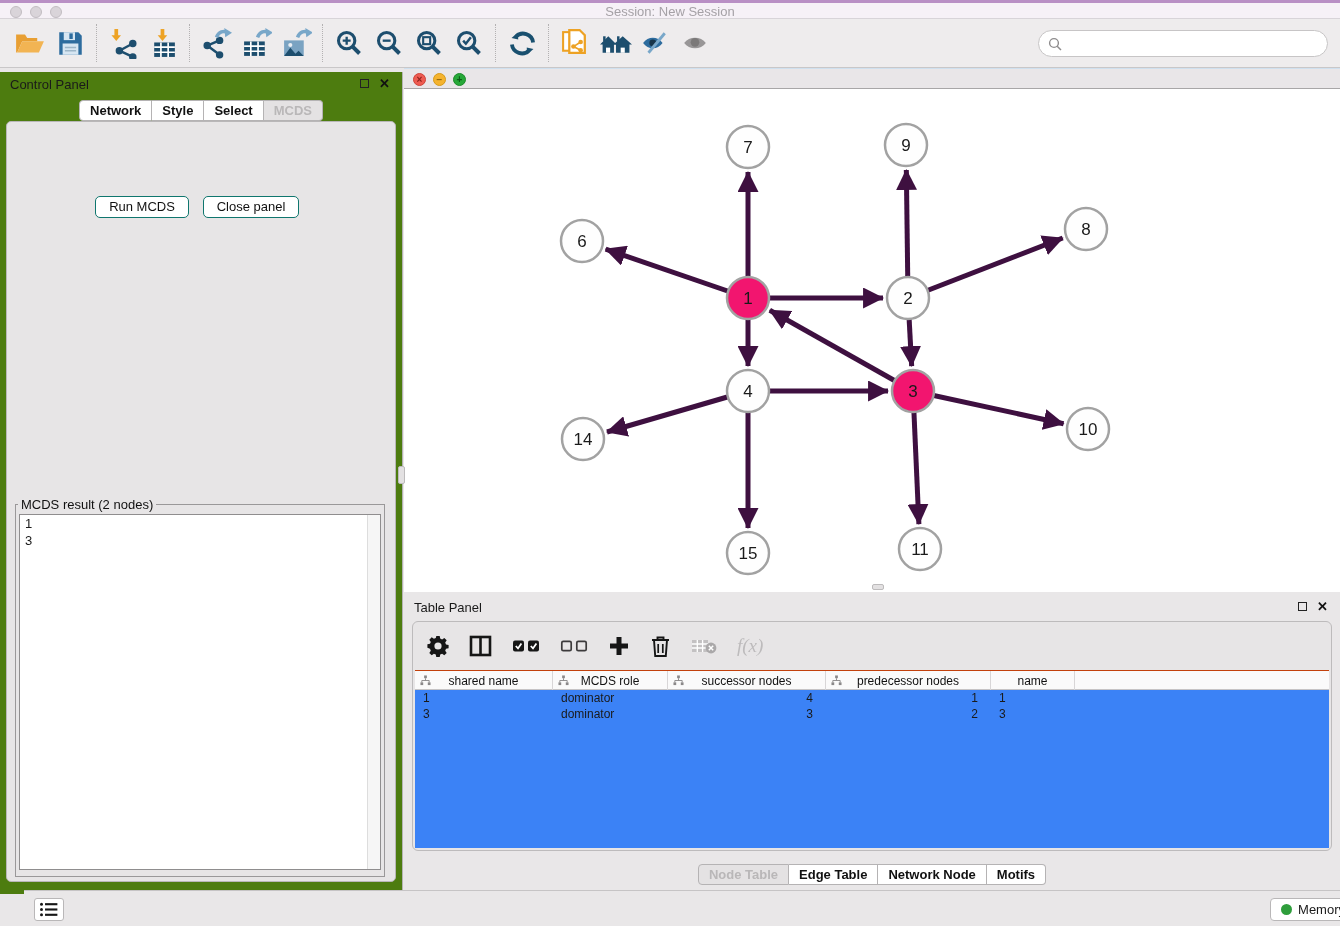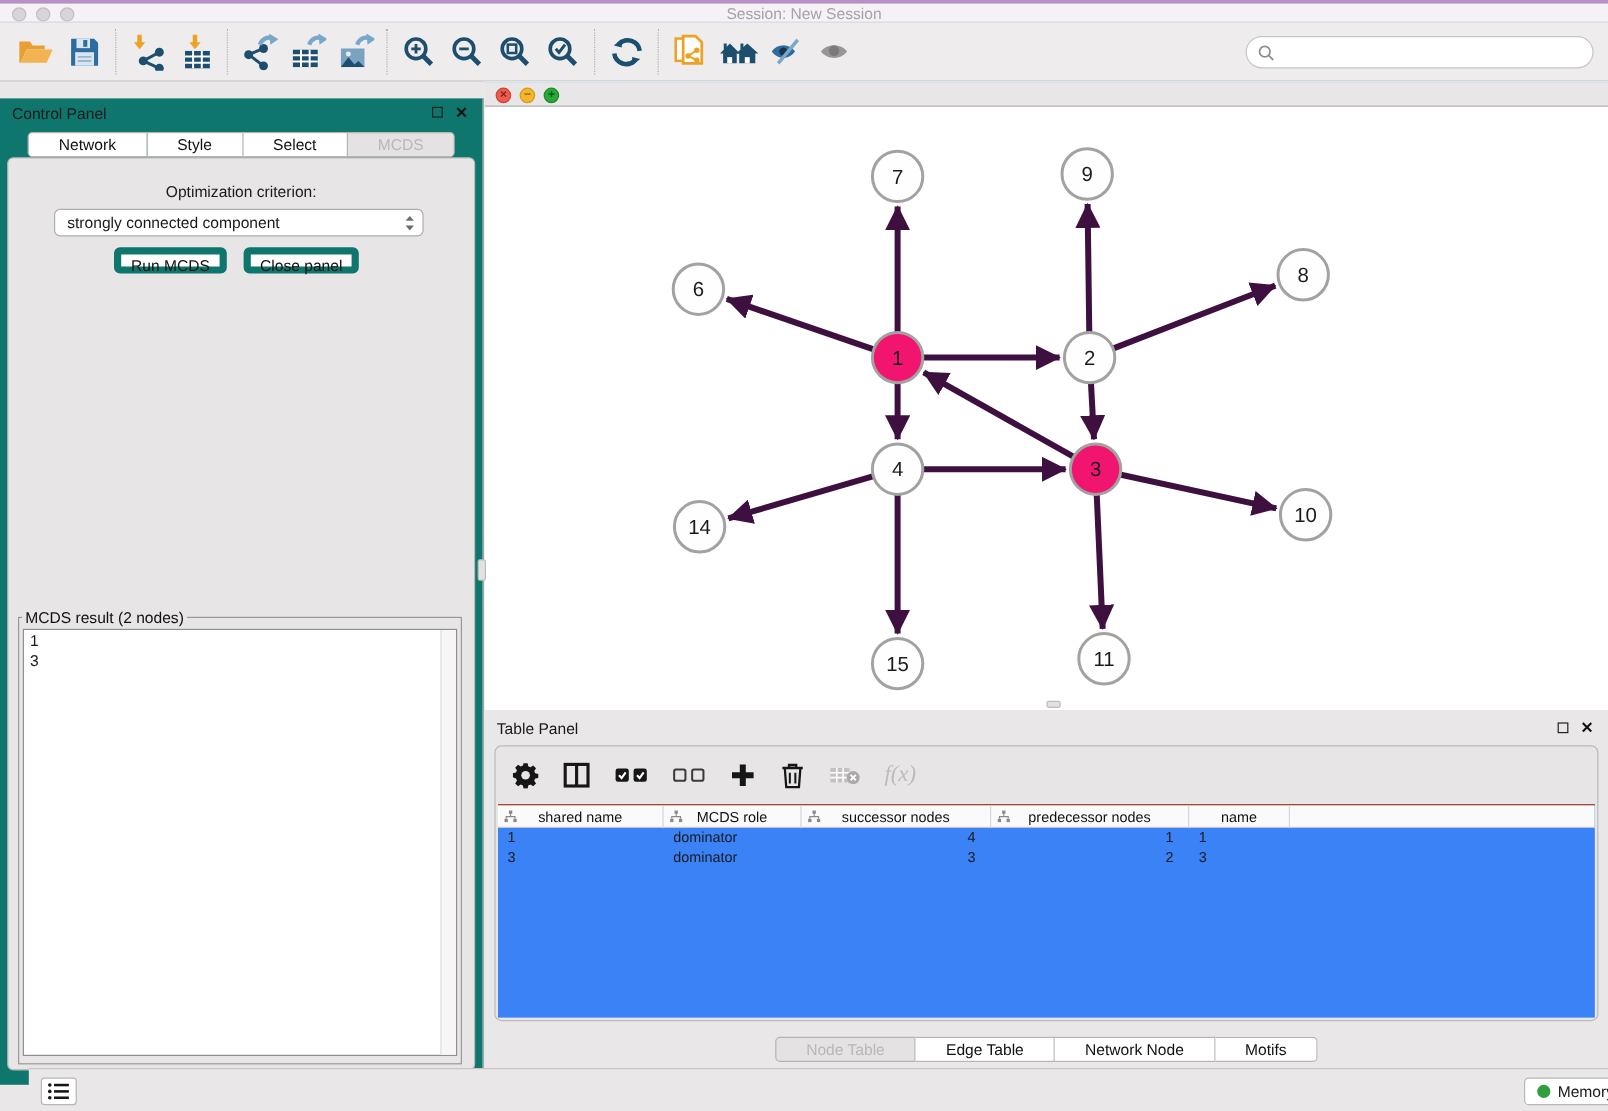--- a/index.html
+++ b/index.html
@@ -20,40 +20,40 @@
   .toolbar { position:absolute; left:0; top:19px; width:1340px; height:49px;
     background:#eeeced; border-bottom:1px solid #c9c7c8; display:flex; align-items:center; padding-left:10px; }
   .tbtn { width:40px; height:40px; display:flex; align-items:center; justify-content:center; cursor:default; }
   .tsep { width:1px; height:38px; border-left:1px dotted #b3b1b2; margin:0 6px; }
   .searchbox { position:absolute; right:12px; top:11px; width:290px; height:27px; background:#fff;
     border:1px solid #c7c5c6; border-radius:14px; display:flex; align-items:center; padding-left:9px; }
   .searchbox input { border:none; outline:none; background:transparent; font-size:13px; flex:1; margin-left:5px; font-family:"Liberation Sans",sans-serif; }
   
   .main { position:absolute; left:0; top:68px; width:1340px; height:822px; }
   
-  .cpanel { position:absolute; left:0; top:14px; width:403px; height:822px; background:#0f766e; border-right:1px solid #b5b3b4; }
+  .cpanel { position:absolute; left:0; top:4px; width:403px; height:822px; background:#4d7c0f; border-right:1px solid #b5b3b4; }
   .panel-head { position:relative; height:24px; }
   .panel-head .ptitle { position:absolute; left:10px; top:5px; font-size:13px; color:#1a1a1a; }
   .panel-icons { position:absolute; right:12px; top:6px; display:flex; gap:10px; align-items:center; }
   .float-ico { width:9px; height:9px; border:1.5px solid #222; display:inline-block; }
   .close-ico { font-size:13px; font-weight:bold; color:#111; line-height:11px; }
   .tabrow { display:flex; justify-content:center; }
   .cpanel .tabrow { margin-top:4px; }
-  .tab { height:21px; line-height:19px; padding:0 25px; background:#fff; border:1px solid #b5b3b4; border-left:none; font-size:13px; color:#111; }
+  .tab { height:21px; line-height:19px; padding:0 10px; background:#fff; border:1px solid #b5b3b4; border-left:none; font-size:13px; color:#111;font-weight:bold; }
   .tab:first-child { border-left:1px solid #b5b3b4; border-radius:4px 0 0 4px; }
   .tab:last-child { border-radius:0 4px 4px 0; }
   .tab.selected { background:#e4e2e3; color:#b9b7b8; }
   .cp-body { position:absolute; left:6px; top:49px; width:390px; bottom:12px;
     background:#e7e5e6; border:1px solid #b9b7b8; border-radius:5px; }
   .opt-label { position:absolute; top:20px; left:0; right:0; text-align:center; font-size:13px; }
   .dropdown { position:absolute; top:42px; left:38px; width:308px; height:23px; background:#fff;
     border:1px solid #b0aeaf; border-radius:5px; display:flex; align-items:center; padding:0 6px 0 10px; }
   .dropdown .ddtext { flex:1; font-size:13px; }
   .btnrow { position:absolute; top:74px; left:0; width:100%; }
-  .pushbtn { position:absolute; height:22px; background:#fff; border:6px solid #0f766e; border-radius:5px;
+  .pushbtn { position:absolute; height:22px; background:#fff; border:1px solid #0f766e; border-radius:5px;
     font-size:13px; text-align:center; line-height:20px; color:#111; }
   .btn-run { left:88px; width:94px; }
   .btn-close { left:196px; width:96px; }
   fieldset.resultbox { position:absolute; left:8px; right:10px; top:375px; bottom:4px;
     border:1px solid #9a9899; background:#e7e5e6; }
   fieldset.resultbox legend { font-size:13px; padding:0 3px; margin-left:2px; color:#111; }
   .result-area { position:absolute; left:3px; right:3px; top:2px; bottom:6px; background:#fff; border:1px solid #8f8d8e; }
   .result-line { font-size:13px; line-height:17px; padding-left:5px; }
   .vscroll-track { position:absolute; right:0; top:0; bottom:0; width:13px; background:#f6f6f6; border-left:1px solid #ddd; }
   
@@ -265,28 +265,20 @@
         <span class="close-ico">✕</span>
       </span>
     </div>
     <div class="tabrow">
       <span class="tab">Network</span>
       <span class="tab">Style</span>
       <span class="tab">Select</span>
       <span class="tab selected">MCDS</span>
     </div>
     <div class="cp-body">
-      <div class="opt-label">Optimization criterion:</div>
-      <div class="dropdown">
-        <span class="ddtext">strongly connected component</span>
-        <svg width="9" height="14" viewBox="0 0 9 14">
-            <path d="M1 5l3.5-4L8 5z" fill="#6e6c6d"></path>
-            <path d="M1 9l3.5 4L8 9z" fill="#6e6c6d"></path>
-          </svg>
-      </div>
       <div class="btnrow">
         <span class="pushbtn btn-run">Run MCDS</span>
         <span class="pushbtn btn-close">Close panel</span>
       </div>
       <fieldset class="resultbox">
         <legend>MCDS result (2 nodes)</legend>
         <div class="result-area">
           <div class="result-line">1</div>
           <div class="result-line">3</div>
           <div class="vscroll-track"></div>

